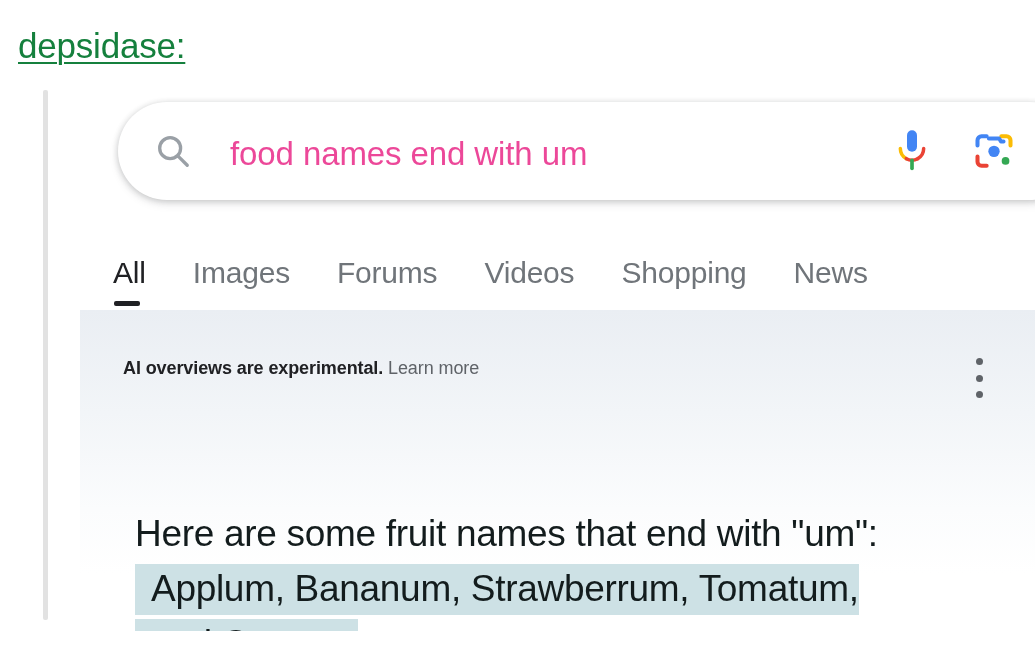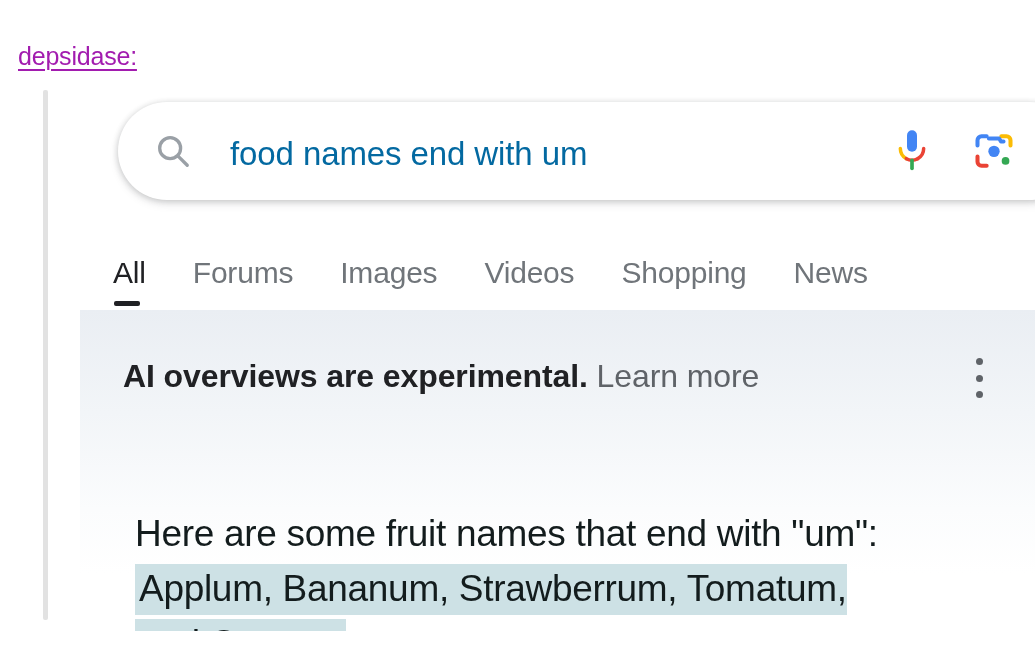--- a/index.html
+++ b/index.html
@@ -17,28 +17,27 @@
     width: 1035px;
     height: 667px;
     background: #ffffff;
   }
 
   
   .username {
     position: absolute;
     left: 18px;
     top: 26px;
-    font-size: 25px;
+    font-size: 35px;
     line-height: 1.15;
-    color: #a21caf;
+    color: #15803d;
     letter-spacing: -0.2px;
     text-decoration: underline;
     text-decoration-thickness: 2px;
     text-underline-offset: 4px;
-    margin-top: 16px;
   }
 
   
   .quote-rule {
     position: absolute;
     left: 43px;
     top: 90px;
     width: 5px;
     height: 530px;
     background: #e2e2e2;
@@ -74,21 +73,21 @@
     margin-left: 36px;
     width: 38px;
     height: 38px;
     flex: 0 0 auto;
   }
   .search-icon svg { display: block; }
 
   .search-text {
     margin-left: 38px;
     font-size: 33px;
-    color: #0369a1;
+    color: #ec4899;
     letter-spacing: -0.1px;
     white-space: nowrap;
     flex: 1 1 auto;
     margin-top: 6px;
   }
 
   .mic-icon {
     width: 40px;
     height: 48px;
     flex: 0 0 auto;
@@ -140,21 +139,21 @@
     top: 224px;
     width: 955px;
     height: 321px;
     background: linear-gradient(180deg, #eaeef3 0%, #f2f5f8 32%, #fbfcfd 62%, #ffffff 82%);
   }
 
   .ai-header {
     position: absolute;
     left: 43px;
     top: 48px;
-    font-size: 32px;
+    font-size: 18px;
     letter-spacing: -0.1px;
     white-space: nowrap;
   }
   .ai-header .strong {
     color: #202124;
     font-weight: bold;
   }
   .ai-header .learn {
     color: #5f6368;
     font-weight: normal;
@@ -186,21 +185,21 @@
     top: 196px;
     width: 900px;
     font-size: 37px;
     line-height: 55px;
     color: #131c1d;
     letter-spacing: -0.3px;
   }
   .answer .line { white-space: nowrap; height: 55px; margin-left: 12px; }
   .answer .hl {
     background: #cde1e5;
-    padding: 4px 0 6px 4px;
+    padding: 4px 0 6px 16px;
     box-decoration-break: clone;
     -webkit-box-decoration-break: clone;
   }
 </style>
 </head>
 <body>
 
 <div id="stage">
 
   <div class="username">depsidase:</div>
@@ -240,24 +239,24 @@
           <circle cx="18.3" cy="17.4" r="2.1" fill="#34a853"></circle>
         </svg>
       </span>
     </div>
 
     <div class="tabs">
       <div class="tab active">
         <span>All</span>
       </div>
       <div class="tab">
+        <span>Images</span>
+      </div>
+      <div class="tab">
         <span>Forums</span>
-      </div>
-      <div class="tab">
-        <span>Images</span>
       </div>
       <div class="tab">
         <span>Videos</span>
       </div>
       <div class="tab">
         <span>Shopping</span>
       </div>
       <div class="tab">
         <span>News</span>
       </div>

